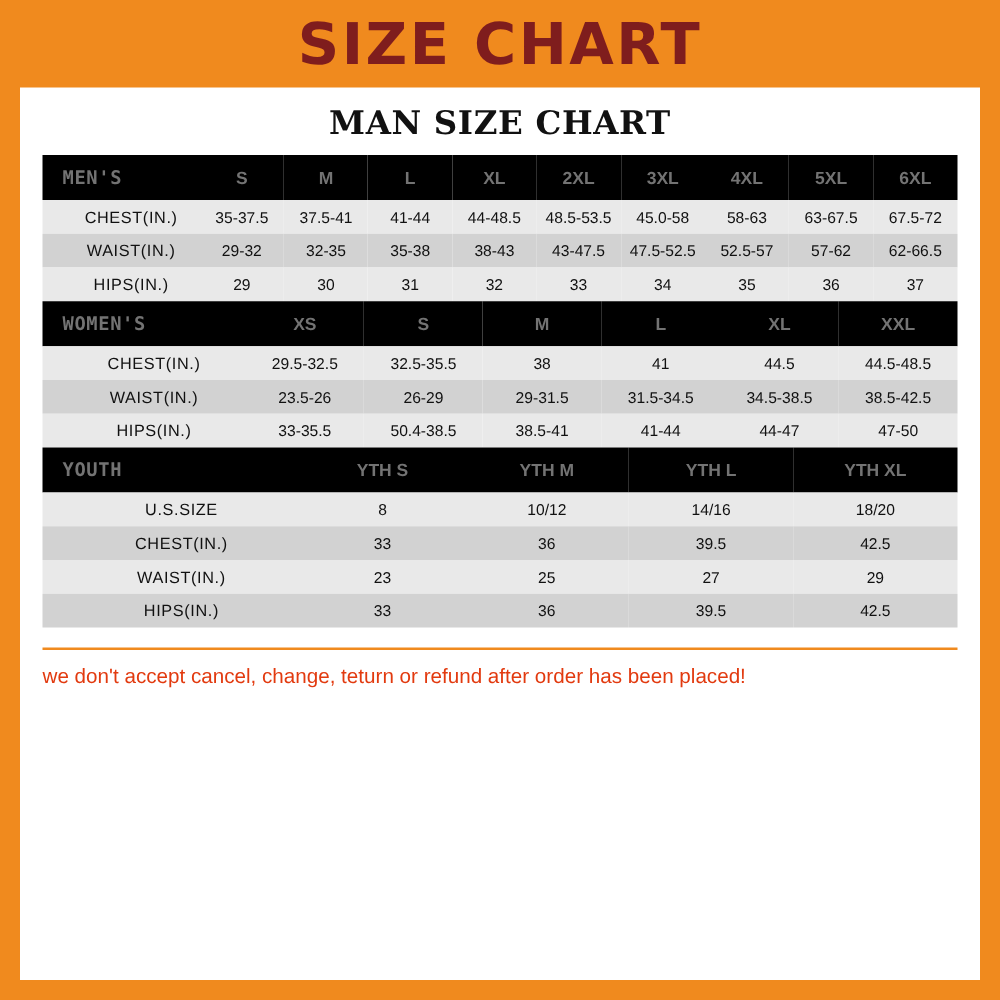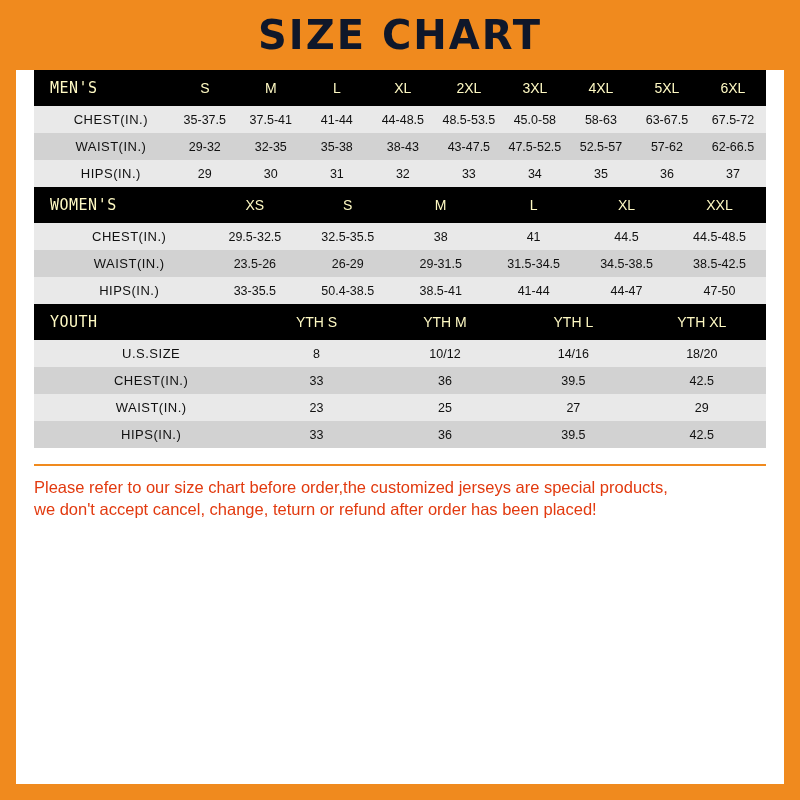--- a/index.html
+++ b/index.html
@@ -29,23 +29,23 @@
     align-items: center;
     justify-content: center;
     margin-left: -16px;
     margin-right: -16px;
     padding-left: 16px;
     padding-right: 16px;
   }
   .banner-title {
     font-family: "DejaVu Sans", sans-serif;
     font-weight: bold;
-    font-size: 40px;
+    font-size: 46px;
     letter-spacing: 2px;
-    color: #0f172a;
+    color: #7f1d1d;
     line-height: 1;
   }
   .section {
     padding: 0 18px;
   }
   .section-title {
     text-align: center;
     font-family: "DejaVu Serif", serif;
     font-weight: bold;
     font-size: 26px;
@@ -60,24 +60,24 @@
   }
   table.chart th, table.chart td {
     text-align: center;
     font-size: 12.5px;
     color: #111111;
     padding: 6px 2px;
     font-family: "Liberation Sans", sans-serif;
   }
   table.chart thead th {
     background: #000000;
-    color: #fef9c3;
+    color: #737373;
     font-size: 14px;
-    padding: 9px 12px;
-    font-weight: normal;
+    padding: 9px 0;
+    font-weight: bold;
   }
   table.chart thead th.rowlabel {
     text-align: left;
     padding-left: 16px;
     font-family: "DejaVu Sans Mono", monospace;
     font-size: 15px;
     letter-spacing: 0.5px;
   }
   table.chart tbody tr.odd td {
     background: #e9e9e9;
@@ -113,20 +113,21 @@
 </head>
 <body>
 
 <div class="page">
 
   <div class="banner">
     <div class="banner-title">SIZE CHART</div>
   </div>
 
   <div class="section">
+    <div class="section-title">MAN SIZE CHART</div>
     <table class="chart">
       <thead>
         <tr>
           <th class="rowlabel" style="width:15%">MEN'S</th>
           <th>S</th>
           <th>M</th>
           <th>L</th>
           <th>XL</th>
           <th>2XL</th>
           <th>3XL</th>
@@ -259,18 +260,17 @@
           <td>33</td>
           <td>36</td>
           <td>39.5</td>
           <td>42.5</td>
         </tr>
       </tbody>
     </table>
   </div>
 
   <div class="footer-note">
-    <div>Please refer to our size chart before order,the customized jerseys are special products,</div>
     <div>we don't accept cancel, change, teturn or refund after order has been placed!</div>
   </div>
 
   <div class="bottom-strip"></div>
 </div>
 
 </body></html>

